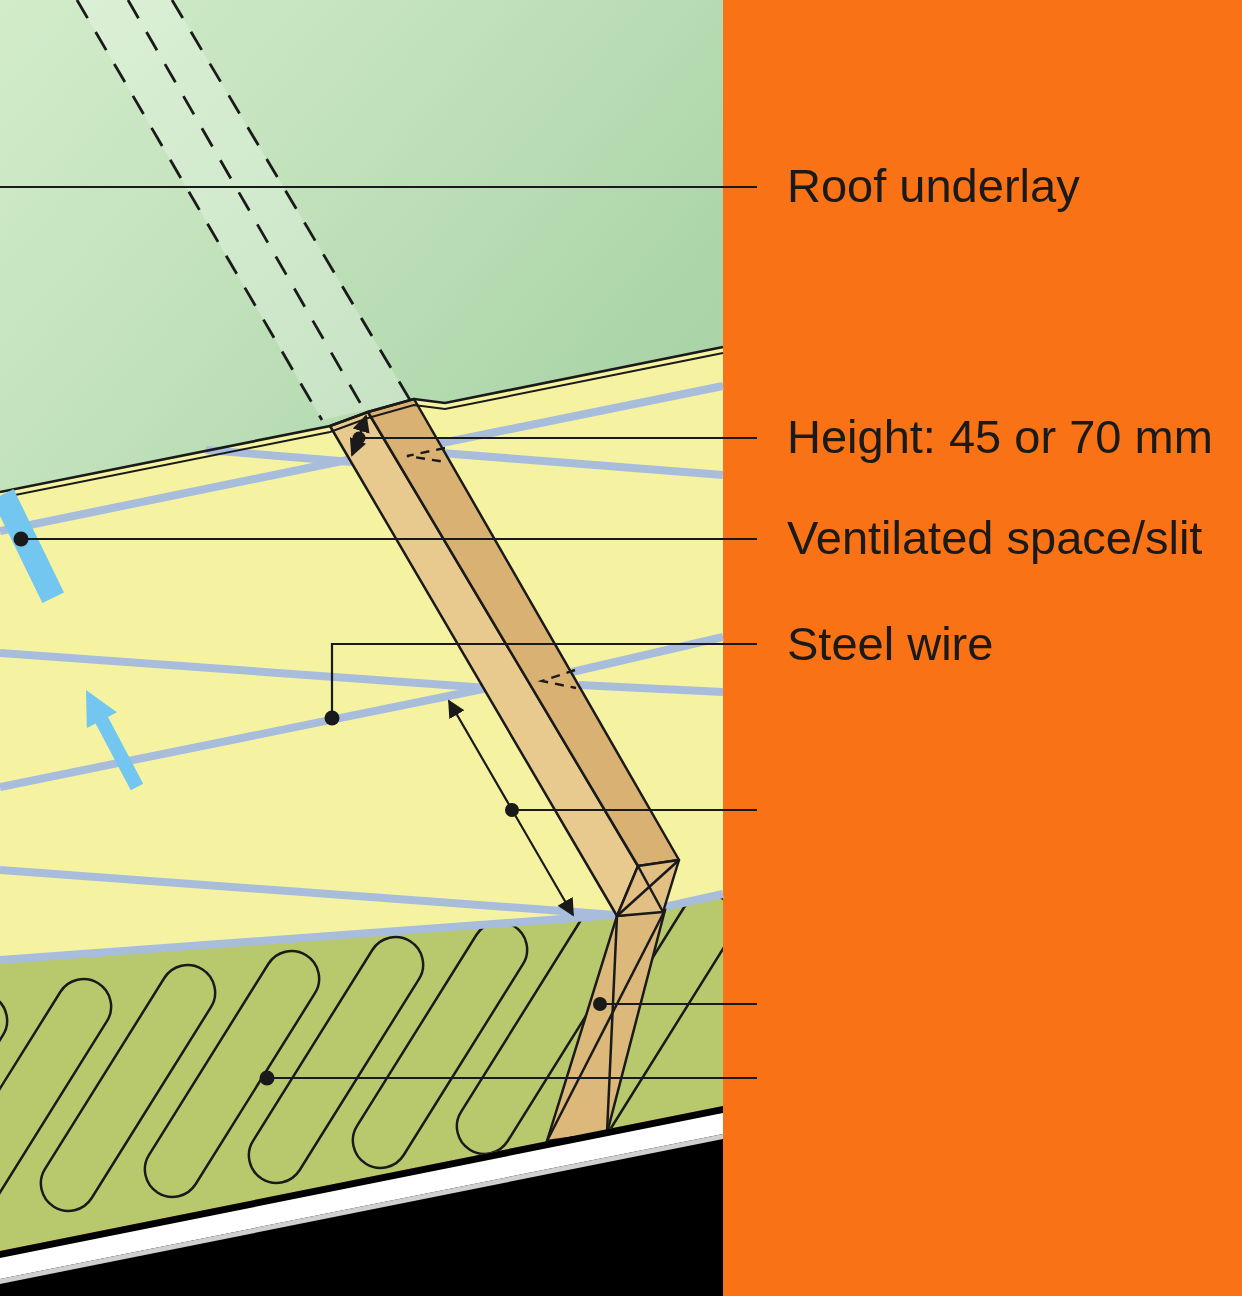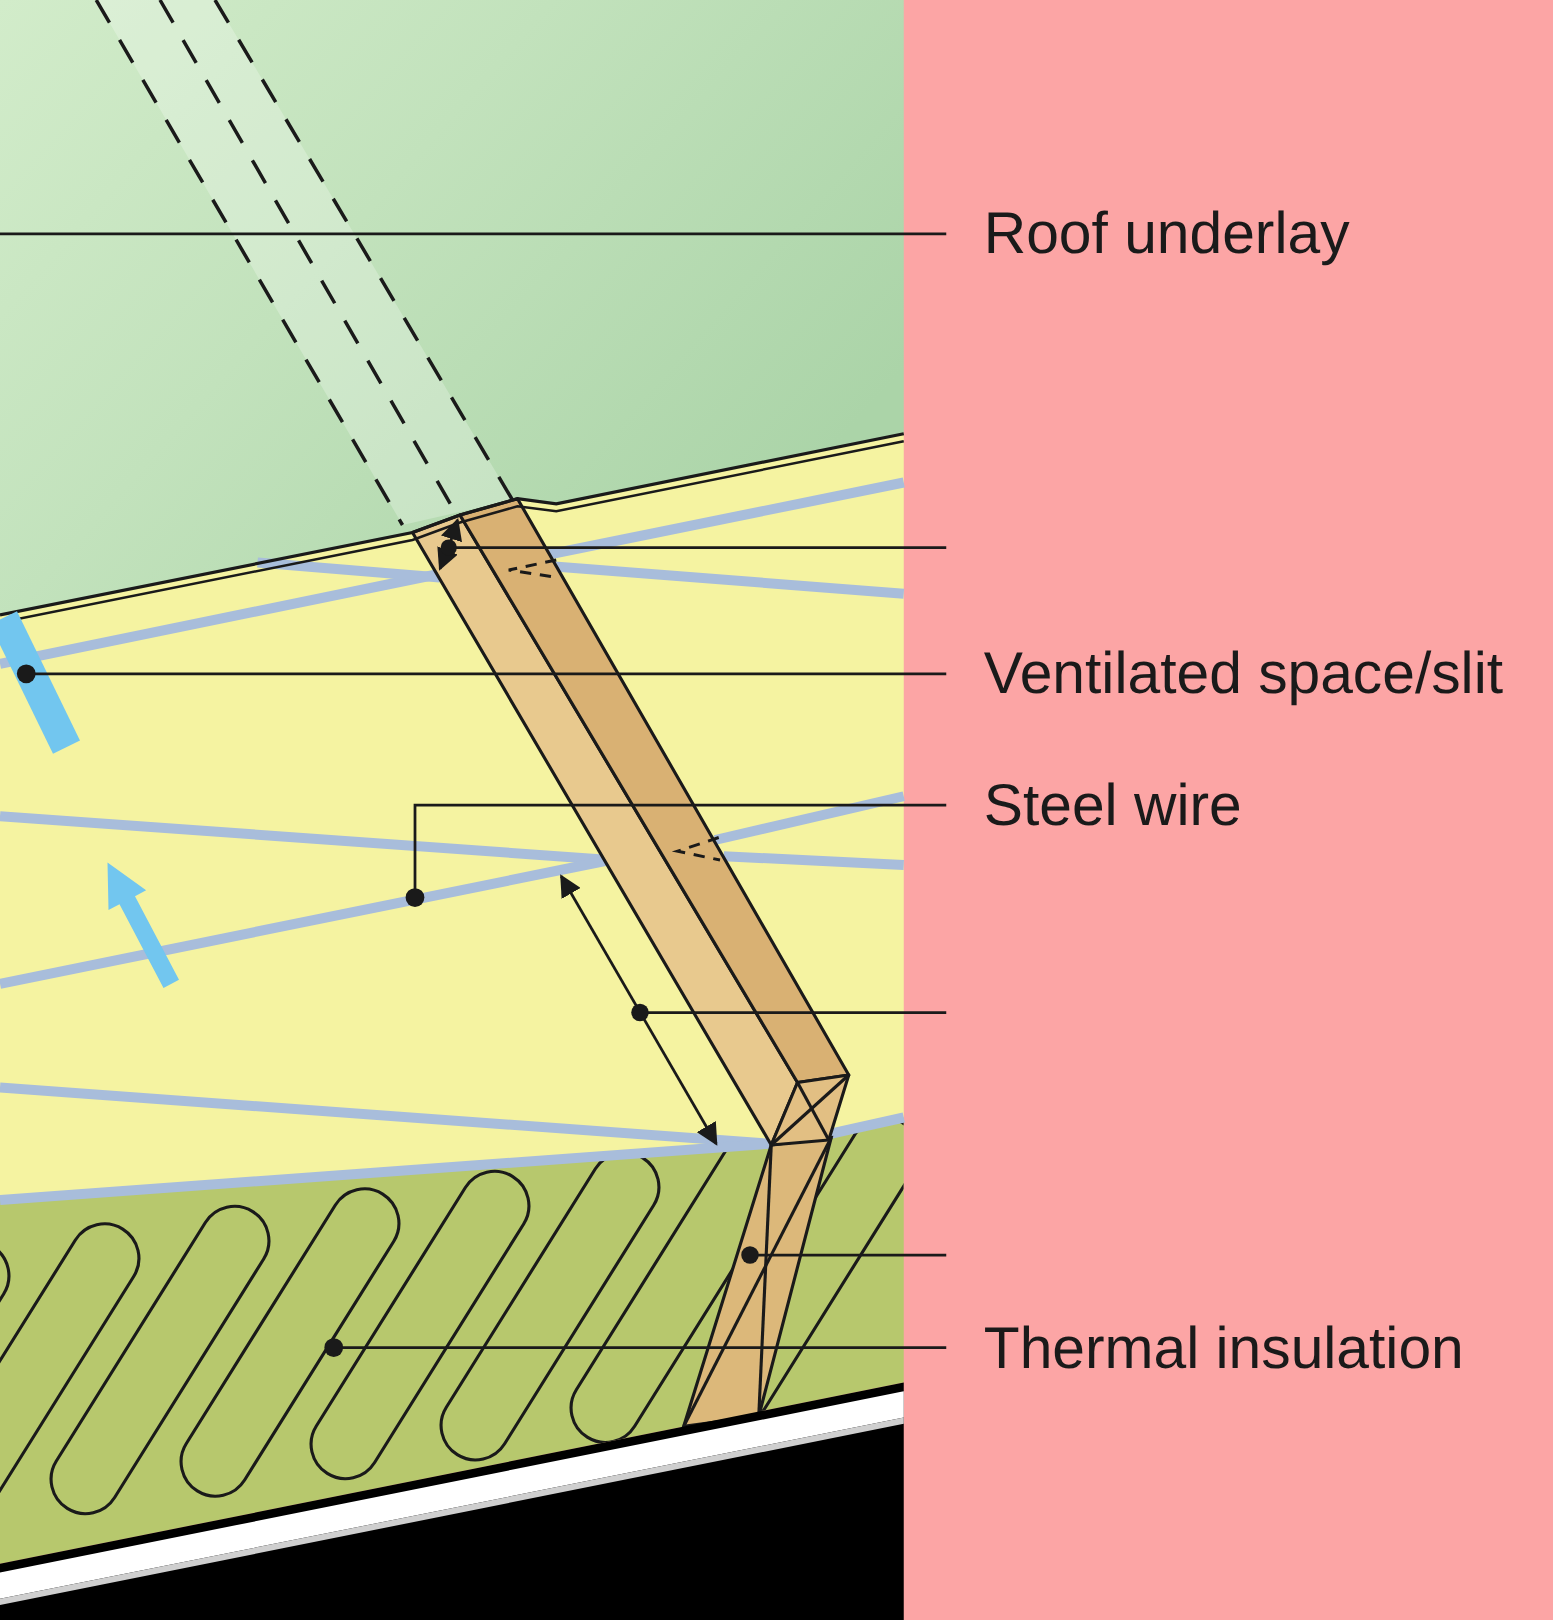--- a/index.html
+++ b/index.html
@@ -1,16 +1,16 @@
 <!DOCTYPE html>
 <html><head>
 <meta charset="utf-8">
 <style>
   html,body{margin:0;padding:0;background:#ffffff;width:1242px;height:1296px;overflow:hidden;}
-  #stage{position:relative;width:1242px;height:1296px;background:#fca5a5;
+  #stage{position:relative;width:1242px;height:1296px;background:#f97316;
          font-family:"Liberation Sans", sans-serif;}
   #diagram-svg{position:absolute;left:0;top:0;}
   .callout{position:absolute;left:787px;transform:translateY(-50%);
            font-size:47px;line-height:1.1;color:#1a1a1a;white-space:nowrap;
            font-family:"Liberation Sans", sans-serif;}
 </style>
 </head>
 <body>
 
 <div id="stage">
@@ -118,17 +118,17 @@
       <circle cx="359" cy="438" r="6.5"></circle>
       <circle cx="21" cy="539" r="7.5"></circle>
       <circle cx="332" cy="718" r="7.5"></circle>
       <circle cx="512" cy="810" r="7"></circle>
       <circle cx="600" cy="1004" r="7"></circle>
       <circle cx="267" cy="1078" r="7.5"></circle>
     </g>
   </svg>
 
   <div class="callout" style="top:186px">Roof underlay</div>
+  <div class="callout" style="top:437px">Height: 45 or 70 mm</div>
   <div class="callout" style="top:538px">Ventilated space/slit</div>
   <div class="callout" style="top:644px">Steel wire</div>
-  <div class="callout" style="top:1078px">Thermal insulation</div>
 
 </div>
 
 </body></html>

